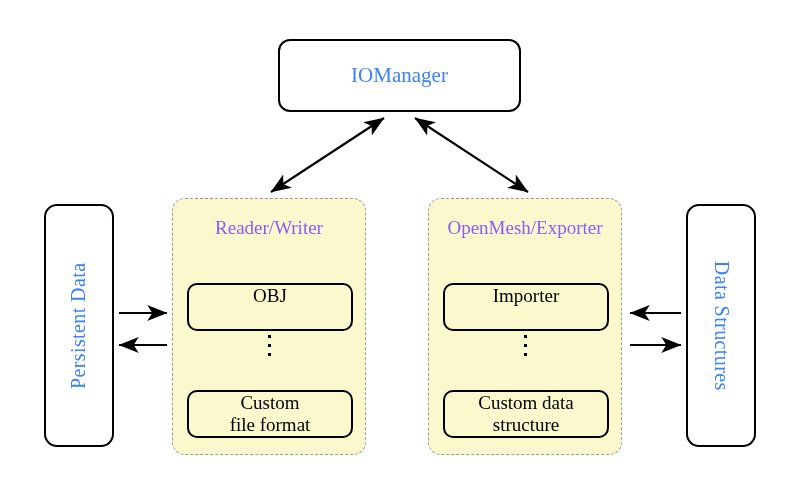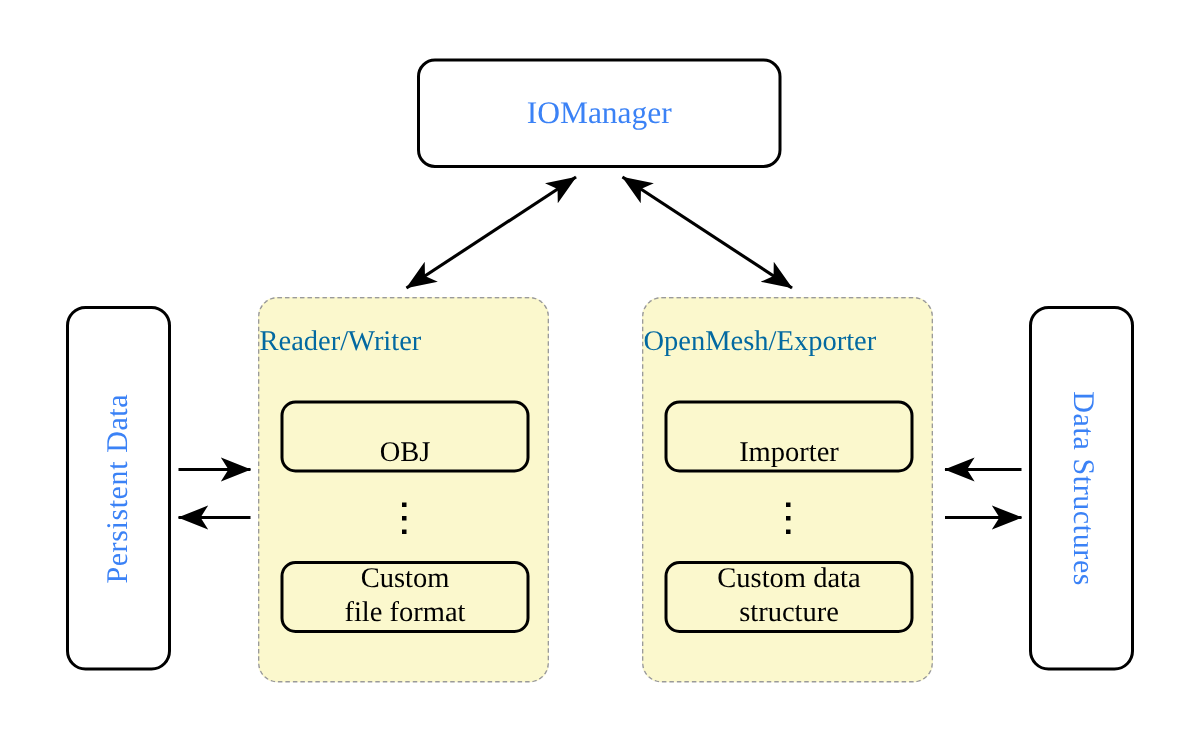--- a/index.html
+++ b/index.html
@@ -76,39 +76,40 @@
     border-radius: 13px;
   }
   #group-reader-writer      { left: 172px; top: 198px; width: 194px; height: 257px; }
   #group-importer-exporter  { left: 428px; top: 198px; width: 194px; height: 257px; }
 
   .group-title {
     position: absolute;
     top: 18px;
     left: 0;
     width: 100%;
-    text-align: left;
+    text-align: center;
     font-size: 19px;
-    color: #0369a1;
+    color: #8b5cf6;
     white-space: nowrap;
   }
 
   
   .inner-box {
     position: absolute;
     box-sizing: border-box;
     left: 14px;
     width: 166px;
     border: 2.4px solid #000000;
     border-radius: 10px;
     background: #fbf8cd;
     display: flex;
-    align-items: flex-end;
+    align-items: flex-start;
     justify-content: center;
     text-align: center;
+    margin-top: 16px;
   }
   .inner-box .node-label { font-size: 19px; }
 
   .inner-top    { top: 68px;  height: 48px; }
   .inner-bottom { top: 175px; height: 48px; }
 
   
   .vdots {
     position: absolute;
     left: 0;

